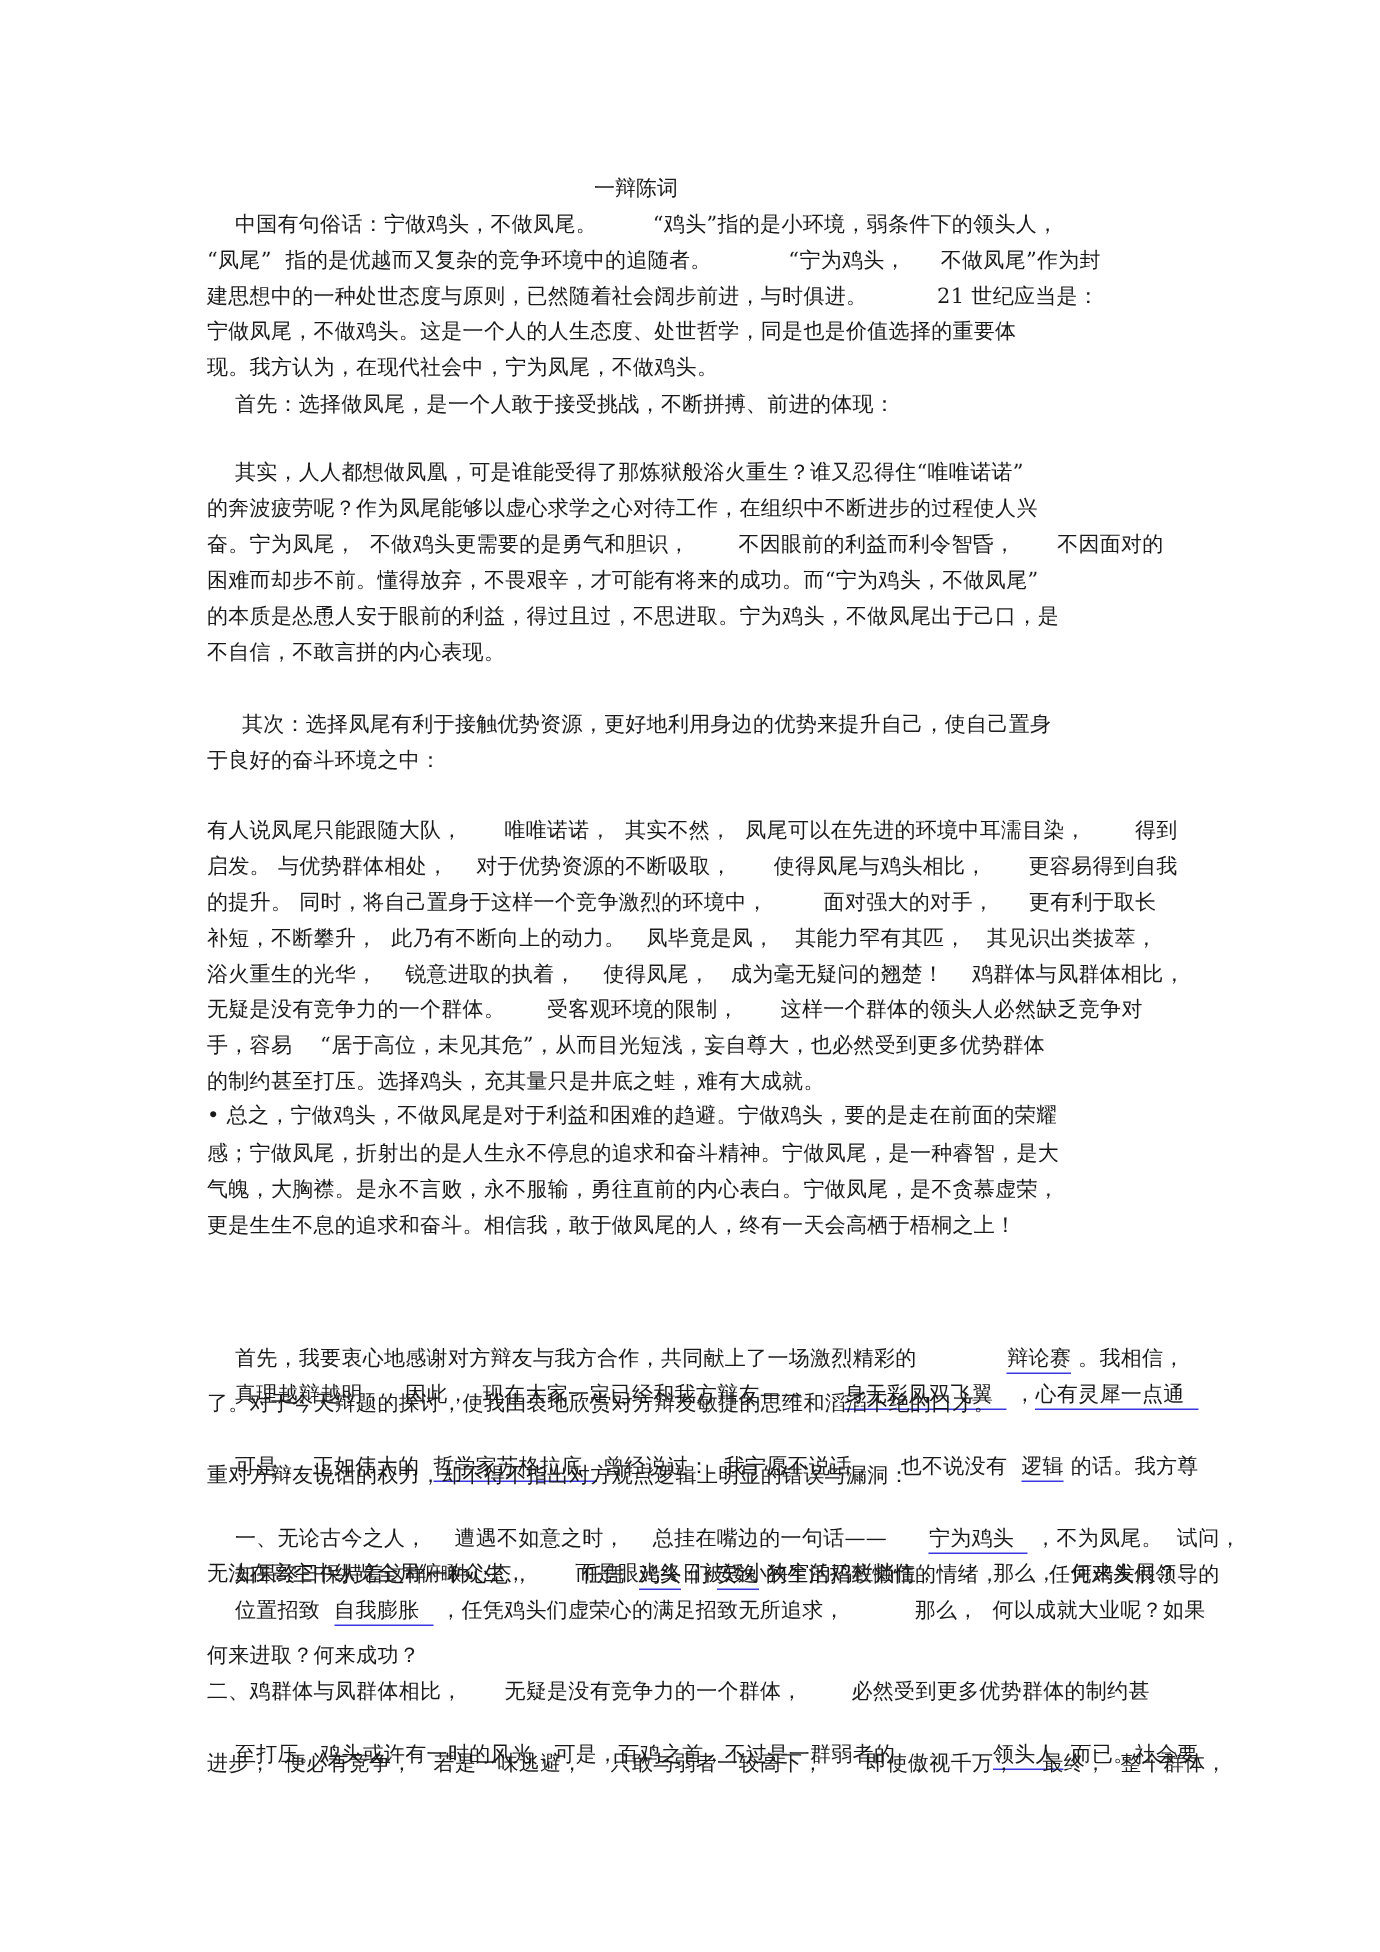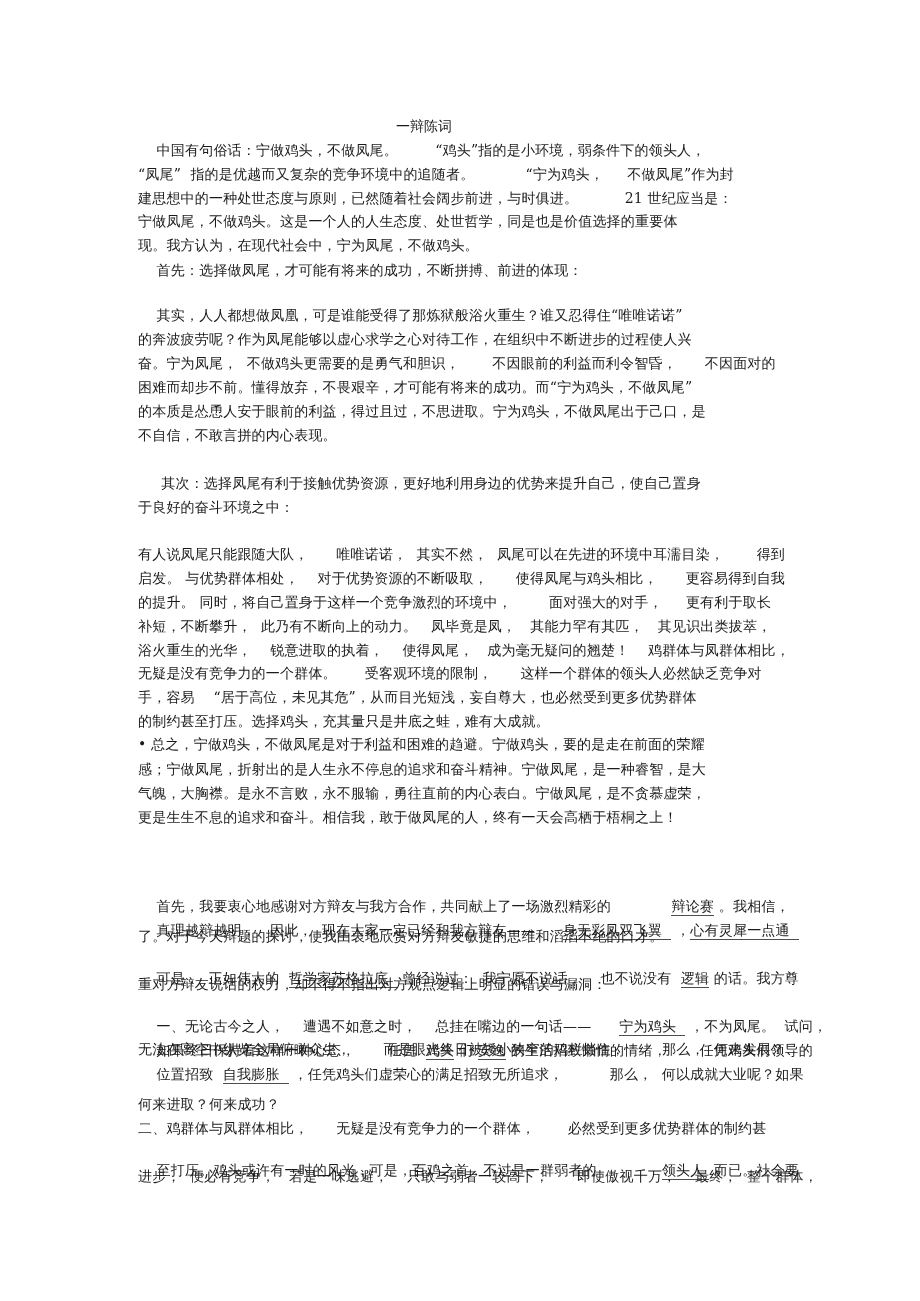--- a/index.html
+++ b/index.html
@@ -50,21 +50,21 @@
 
 <div class="page">
 
   <div class="title">一辩陈词</div>
 
   <div class="line" style="top:141px;">    中国有句俗话：宁做鸡头，不做凤尾。        “鸡头”指的是小环境，弱条件下的领头人，</div>
   <div class="line" style="top:165px;">“凤尾”  指的是优越而又复杂的竞争环境中的追随者。           “宁为鸡头，     不做凤尾”作为封</div>
   <div class="line" style="top:189px;">建思想中的一种处世态度与原则，已然随着社会阔步前进，与时俱进。          21 世纪应当是：</div>
   <div class="line" style="top:212px;">宁做凤尾，不做鸡头。这是一个人的人生态度、处世哲学，同是也是价值选择的重要体</div>
   <div class="line" style="top:236px;">现。我方认为，在现代社会中，宁为凤尾，不做鸡头。</div>
-  <div class="line" style="top:261px;">    首先：选择做凤尾，才可能有将来的成功，不断拼搏、前进的体现：</div>
+  <div class="line" style="top:261px;">    首先：选择做凤尾，是一个人敢于接受挑战，不断拼搏、前进的体现：</div>
 
   <div class="line" style="top:306px;">    其实，人人都想做凤凰，可是谁能受得了那炼狱般浴火重生？谁又忍得住“唯唯诺诺”</div>
   <div class="line" style="top:330px;">的奔波疲劳呢？作为凤尾能够以虚心求学之心对待工作，在组织中不断进步的过程使人兴</div>
   <div class="line" style="top:354px;">奋。宁为凤尾，  不做鸡头更需要的是勇气和胆识，       不因眼前的利益而利令智昏，      不因面对的</div>
   <div class="line" style="top:378px;">困难而却步不前。懂得放弃，不畏艰辛，才可能有将来的成功。而“宁为鸡头，不做凤尾”</div>
   <div class="line" style="top:402px;">的本质是怂恿人安于眼前的利益，得过且过，不思进取。宁为鸡头，不做凤尾出于己口，是</div>
   <div class="line" style="top:426px;">不自信，不敢言拼的内心表现。</div>
 
   <div class="line" style="top:474px;">     其次：选择凤尾有利于接触优势资源，更好地利用身边的优势来提升自己，使自己置身</div>
   <div class="line" style="top:498px;">于良好的奋斗环境之中：</div>

